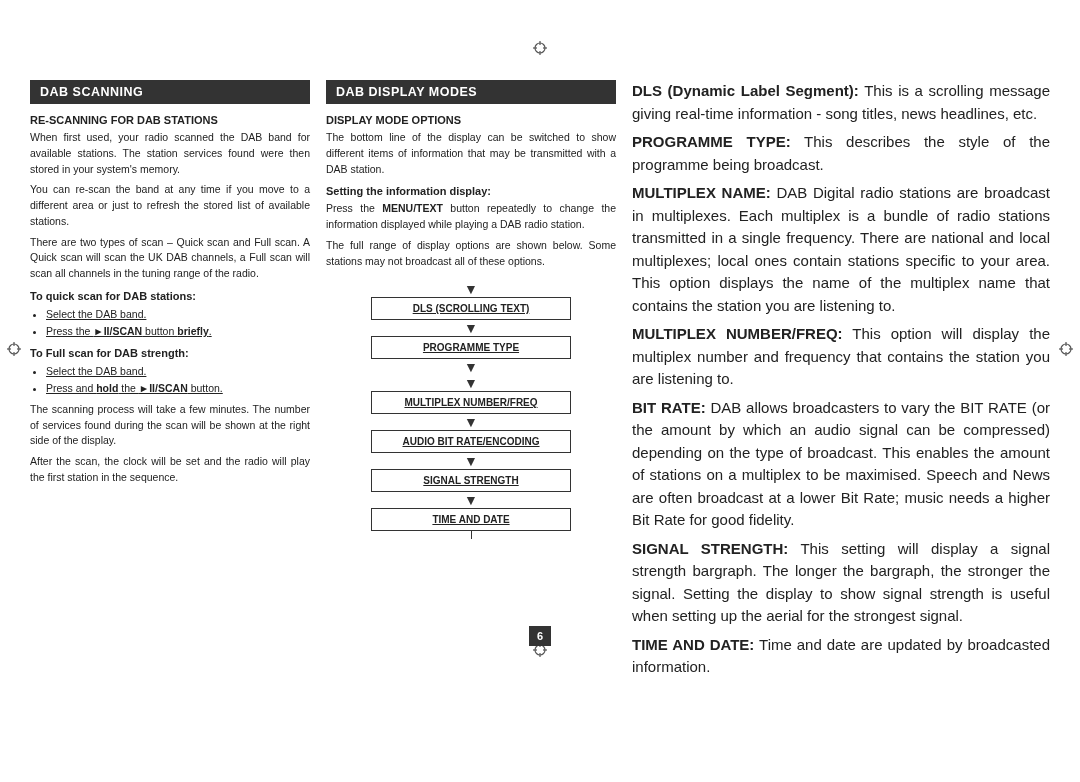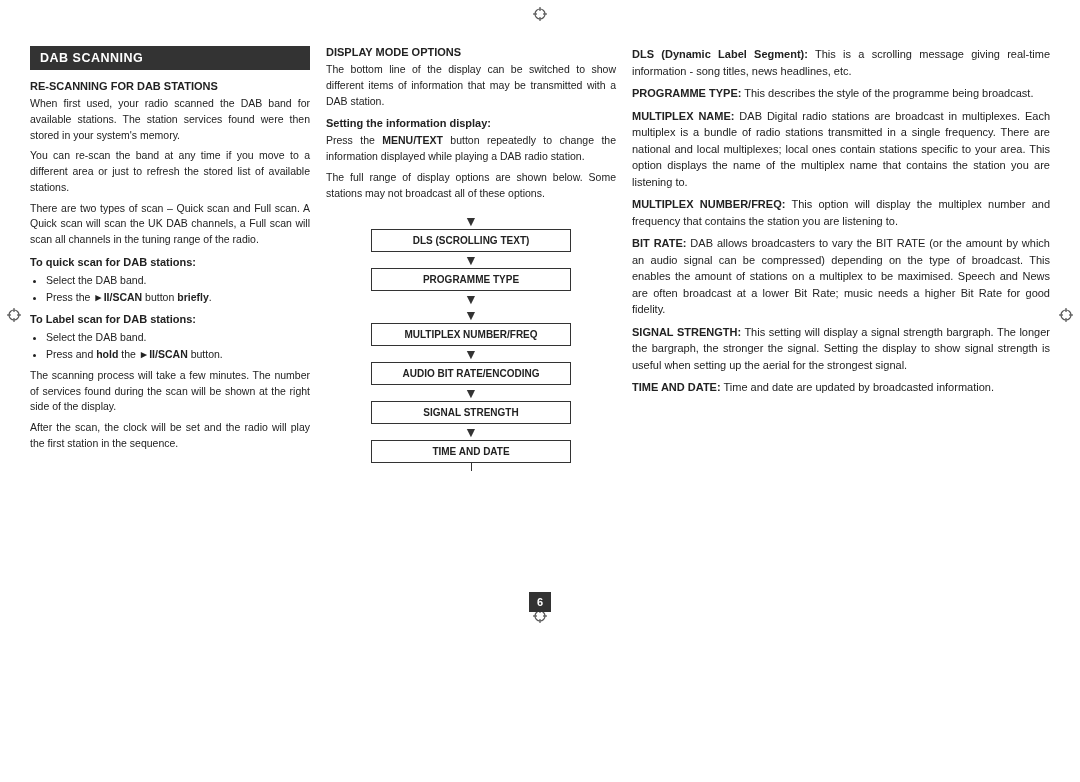--- a/index.html
+++ b/index.html
@@ -13,20 +13,21 @@
       overflow: hidden;
       position: relative;
     }
 
     .page-container {
       width: 1080px;
       height: 630px;
       background: #fff;
       position: relative;
       padding: 18px 30px 18px 30px;
+      margin-top: 34px;
     }
 
     
     .crosshair-top {
       position: absolute;
       top: 6px;
       left: 50%;
       transform: translateX(-50%);
       width: 16px;
       height: 16px;
@@ -114,20 +115,21 @@
       font-size: 10.5px;
       line-height: 1.5;
       margin-bottom: 5px;
       color: #222;
     }
 
     ul {
       list-style: disc;
       padding-left: 16px;
       margin-bottom: 5px;
+      text-decoration: underline;
     }
 
     ul li {
       font-size: 10.5px;
       line-height: 1.6;
     }
 
     .italic {
     }
 
@@ -138,20 +140,21 @@
     }
 
     .flow-box {
       border: 1.5px solid #333;
       text-align: center;
       padding: 5px 8px;
       font-size: 10px;
       font-weight: bold;
       margin: 0 auto;
       background: #fff;
+      text-decoration: underline;
     }
 
     .flow-arrow {
       display: flex;
       justify-content: center;
       align-items: center;
       height: 16px;
       color: #333;
       font-size: 14px;
     }
@@ -175,21 +178,21 @@
       font-size: 11px;
       font-weight: bold;
     }
 
     
     .term-bold {
       font-weight: bold;
     }
 
     .right-para {
-      font-size: 11px;
+      font-size: 15px;
       line-height: 1.5;
       margin-bottom: 6px;
       text-align: justify;
     }
 
     .mid-para {
       font-size: 10.5px;
       line-height: 1.5;
       margin-bottom: 5px;
       text-align: justify;
@@ -261,31 +264,32 @@
       <p class="left-para">When first used, your radio scanned the DAB band for available stations. The station services found were then stored in your system's memory.</p>
       <p class="left-para">You can re-scan the band at any time if you move to a different area or just to refresh the stored list of available stations.</p>
       <p class="left-para">There are two types of scan – Quick scan and Full scan. A Quick scan will scan the UK DAB channels, a Full scan will scan all channels in the tuning range of the radio.</p>
 
       <div class="sub-heading">To quick scan for DAB stations:</div>
       <ul>
         <li>Select the DAB band.</li>
         <li><span>Press the <span class="bold">►II/SCAN</span> button <span class="bold">briefly</span>.</span></li>
       </ul>
 
-      <div class="sub-heading">To Label scan for DAB stations:</div>
+      <div class="sub-heading">To Full scan for DAB strength:</div>
       <ul>
         <li>Select the DAB band.</li>
         <li><span>Press and <span class="bold">hold</span> the <span class="bold">►II/SCAN</span> button.</span></li>
       </ul>
 
       <p class="left-para italic">The scanning process will take a few minutes. The number of services found during the scan will be shown at the right side of the display.</p>
       <p class="left-para">After the scan, the clock will be set and the radio will play the first station in the sequence.</p>
     </div>
 
     <div class="col-mid">
+      <div class="section-header">DAB DISPLAY MODES</div>
 
       <div class="sub-heading">DISPLAY MODE OPTIONS</div>
 
       <p class="mid-para">The bottom line of the display can be switched to show different items of information that may be transmitted with a DAB station.</p>
 
       <div class="sub-heading">Setting the information display:</div>
 
       <p class="mid-para">Press the <span class="menu-bold">MENU/TEXT</span> button repeatedly to change the information displayed while playing a DAB radio station.</p>
       <p class="mid-para">The full range of display options are shown below. Some stations may not broadcast all of these options.</p>
 

